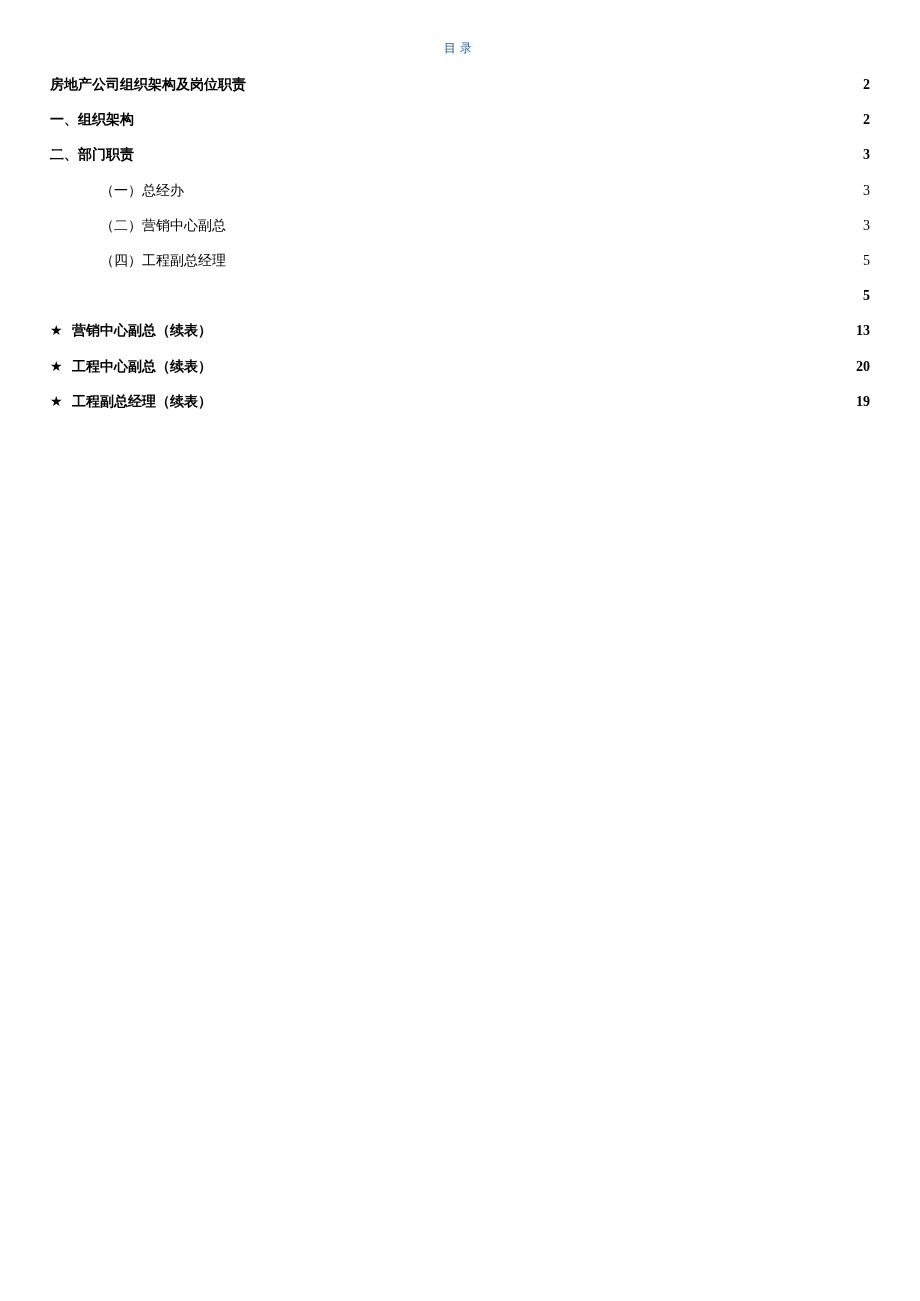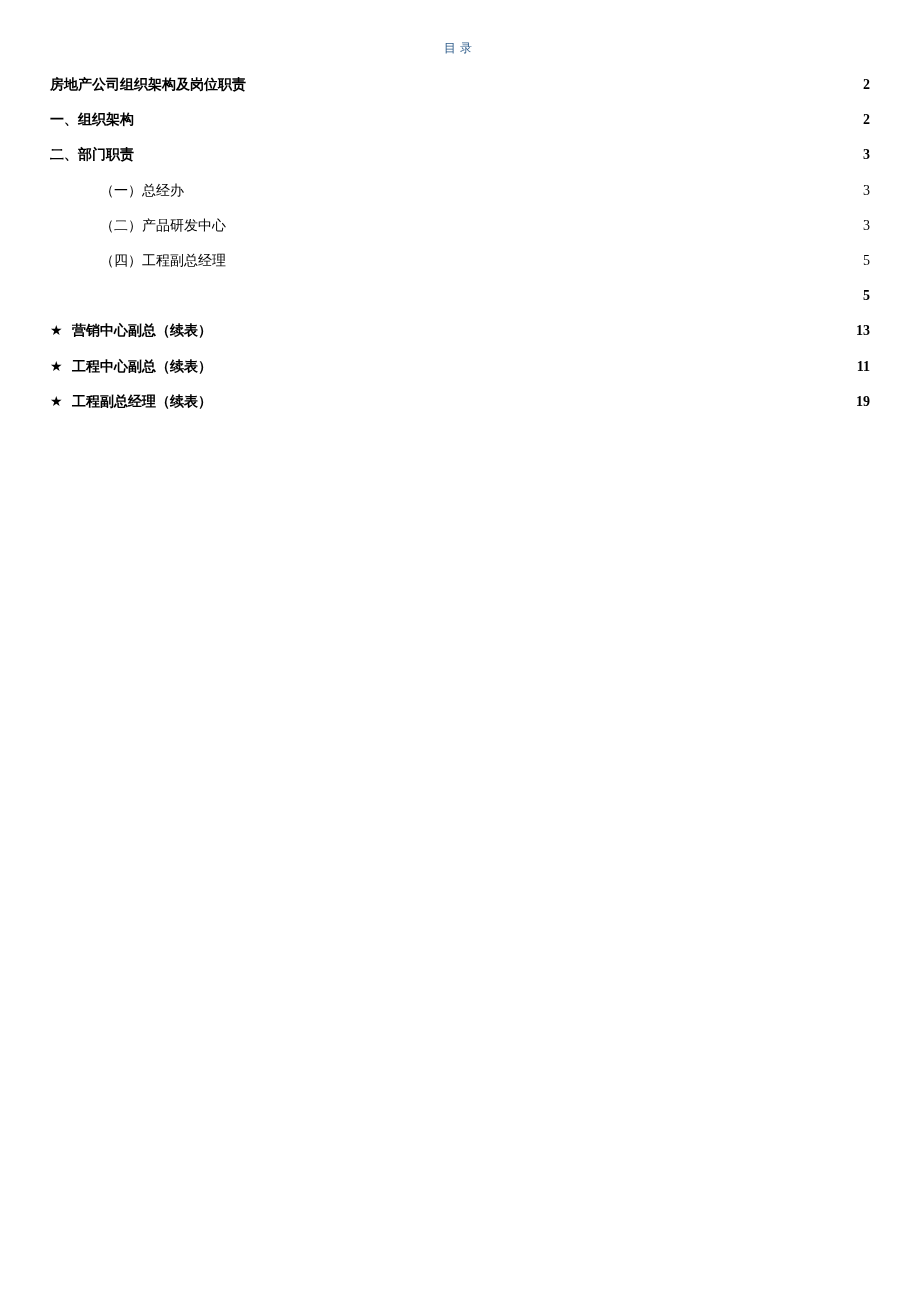--- a/index.html
+++ b/index.html
@@ -95,21 +95,21 @@
     <span class="toc-label">二、部门职责</span>
     <span class="toc-dots"></span>
     <span class="toc-page">3</span>
   </div>
   <div class="toc-entry indent">
     <span class="toc-label">（一）总经办</span>
     <span class="toc-dots"></span>
     <span class="toc-page">3</span>
   </div>
   <div class="toc-entry indent">
-    <span class="toc-label">（二）产品研发中心</span>
+    <span class="toc-label">（二）营销中心副总</span>
     <span class="toc-dots"></span>
     <span class="toc-page">3</span>
   </div>
   <div class="toc-entry indent">
     <span class="toc-label">（四）工程副总经理</span>
     <span class="toc-dots"></span>
     <span class="toc-page">5</span>
   </div>
   <div class="toc-entry bold">
     <span class="toc-dots"></span>
@@ -118,21 +118,21 @@
   <div class="toc-entry bold">
     <span class="star">★</span>
     <span class="toc-label">营销中心副总（续表）</span>
     <span class="toc-dots"></span>
     <span class="toc-page">13</span>
   </div>
   <div class="toc-entry bold">
     <span class="star">★</span>
     <span class="toc-label">工程中心副总（续表）</span>
     <span class="toc-dots"></span>
-    <span class="toc-page">11</span>
+    <span class="toc-page">20</span>
   </div>
   <div class="toc-entry bold">
     <span class="star">★</span>
     <span class="toc-label">工程副总经理（续表）</span>
     <span class="toc-dots"></span>
     <span class="toc-page">19</span>
   </div>
 </div>
 
 </body></html>

